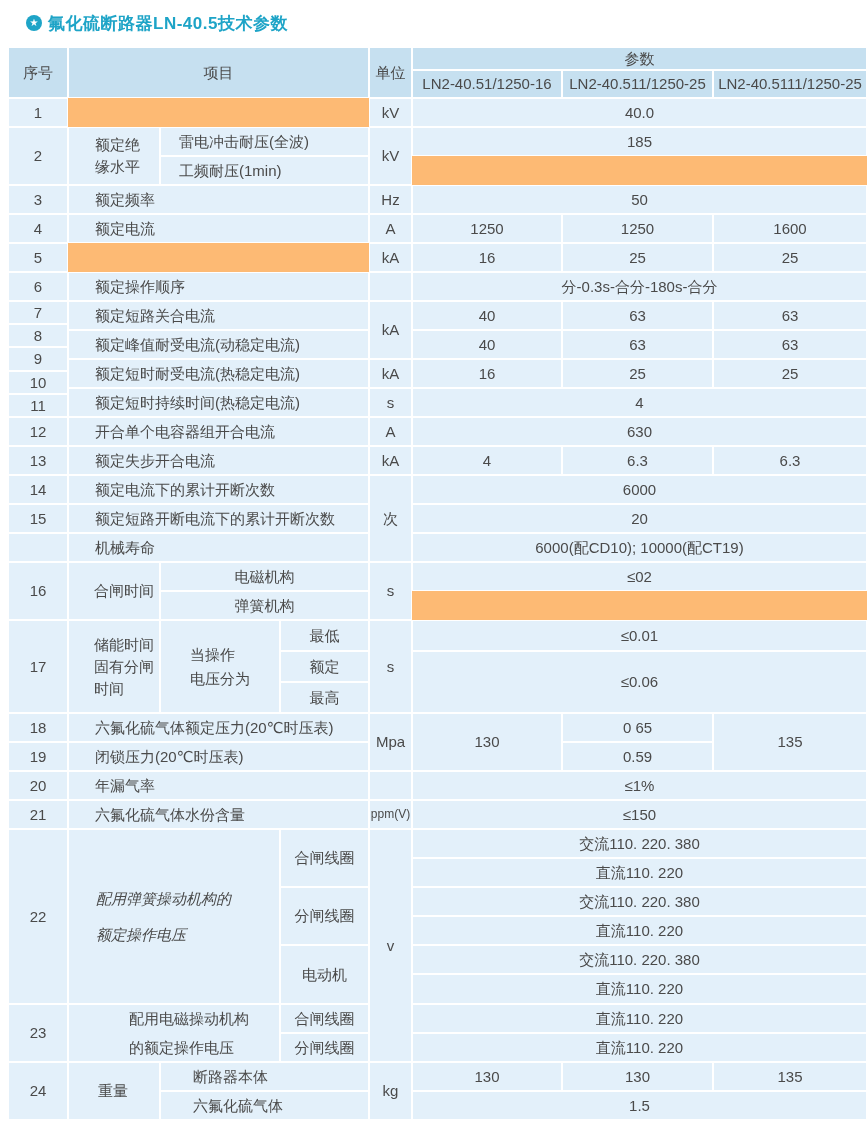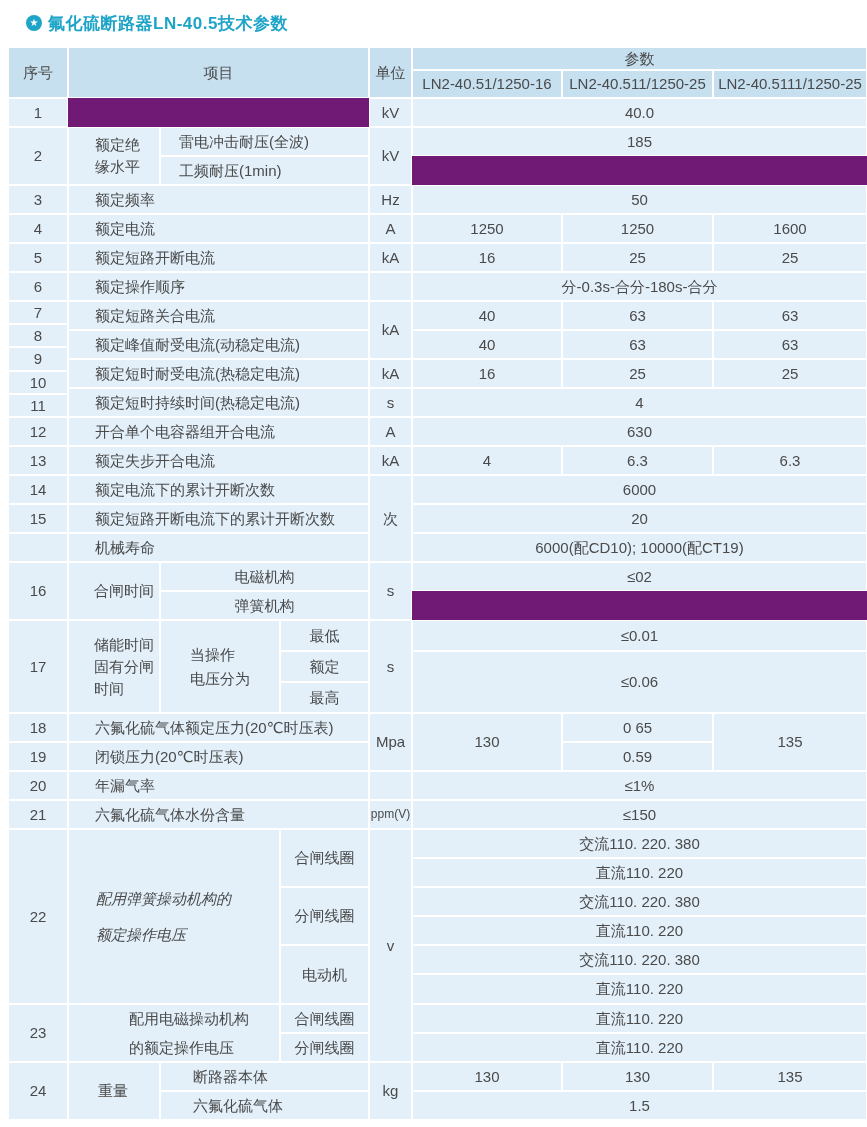--- a/index.html
+++ b/index.html
@@ -10,21 +10,21 @@
   
   .title-bar{position:absolute;left:26px;top:11px;height:24px;display:flex;align-items:center;gap:6px;}
   .title-icon{width:16px;height:16px;border-radius:50%;background:#1ea4c7;color:#fff;
               display:flex;align-items:center;justify-content:center;font-size:10px;line-height:1;flex:0 0 16px;}
   .title-text{color:#1ea4c7;font-size:17px;font-weight:bold;letter-spacing:.5px;}
 
   
   .tbl{position:absolute;left:8px;top:47px;width:859px;height:1073px;display:grid;
        grid-template-columns:60px 92px 120px 89px 43px 150px 151px 154px;
        grid-template-rows:23px 28px repeat(18,29px) 31px 31px 31px repeat(9,29px) 30px repeat(4,29px);
-       background:#701a75;}
+       background:#fdba74;}
   .c{background:#e3f0fa;border:1px solid #fff;display:flex;align-items:center;justify-content:center;
      color:#4a4a4a;font-size:15px;line-height:1.15;box-sizing:border-box;white-space:nowrap;}
   .hd{background:#c6e0f0;}
   .lft{justify-content:flex-start;padding-left:26px;}
   .lft18{justify-content:flex-start;padding-left:18px;text-align:center;}
   .lft29{justify-content:flex-start;padding-left:29px;}
   .lft32{justify-content:flex-start;padding-left:32px;}
   .blk{display:flex;align-items:center;}
   .blk .lines{text-align:left;}
   .lines span{display:block;}
@@ -80,21 +80,20 @@
     <div class="c" style="grid-area:6/6/7/9">50</div>
 
     <div class="c" style="grid-area:7/1/8/2">4</div>
     <div class="c lft" style="grid-area:7/2/8/5">额定电流</div>
     <div class="c" style="grid-area:7/5/8/6">A</div>
     <div class="c" style="grid-area:7/6/8/7">1250</div>
     <div class="c" style="grid-area:7/7/8/8">1250</div>
     <div class="c" style="grid-area:7/8/8/9">1600</div>
 
     <div class="c" style="grid-area:8/1/9/2">5</div>
-    <div class="c lft" style="grid-area:8/2/9/5">额定短路开断电流</div>
     <div class="c" style="grid-area:8/5/9/6">kA</div>
     <div class="c" style="grid-area:8/6/9/7">16</div>
     <div class="c" style="grid-area:8/7/9/8">25</div>
     <div class="c" style="grid-area:8/8/9/9">25</div>
 
     <div class="c" style="grid-area:9/1/10/2">6</div>
     <div class="c lft" style="grid-area:9/2/10/5">额定操作顺序</div>
     <div class="c" style="grid-area:9/5/10/6"></div>
     <div class="c" style="grid-area:9/6/10/9">分-0.3s-合分-180s-合分</div>
 

